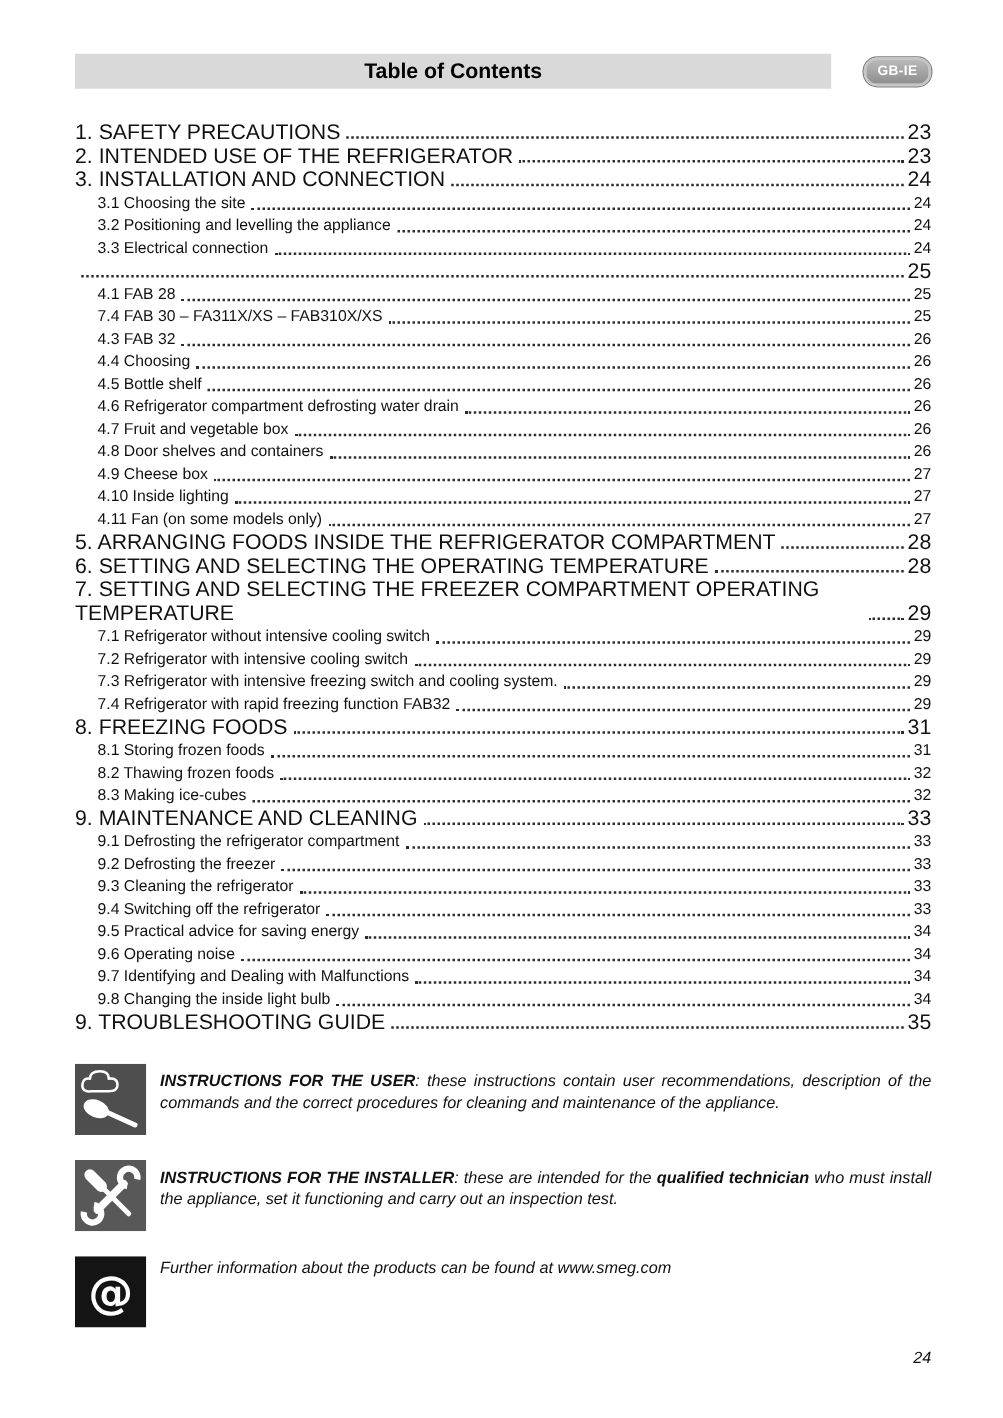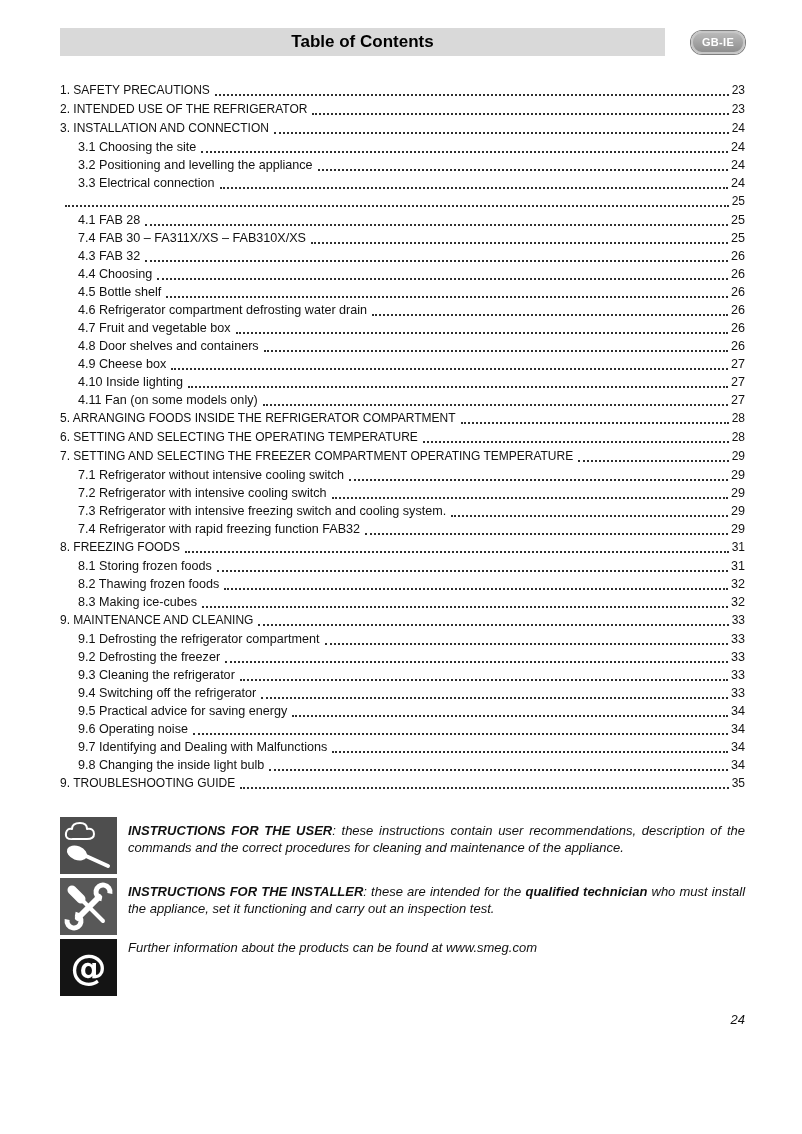--- a/index.html
+++ b/index.html
@@ -1,18 +1,18 @@
 <!DOCTYPE html>
 <html><head>
 <meta charset="utf-8">
 <style>
   html,body { margin:0; padding:0; background:#ffffff; }
   .page {
     width:802px; height:1134px; box-sizing:border-box;
-    padding:28px 57px 0 60px;
+    padding:43px 57px 0 60px;
     font-family:"Liberation Sans", sans-serif;
     color:#111; background:#fff; position:relative; overflow:hidden;
   }
   
   .header { display:flex; align-items:center; }
   .header-bar {
     flex:1; background:#d9d9d9; height:28px;
     display:flex; align-items:center; justify-content:center;
     margin-right:26px;
   }
@@ -20,33 +20,33 @@
   .badge {
     width:50px; height:19px; border-radius:11px;
     background:linear-gradient(#b9b9b9,#8e8e8e);
     border:2px solid #c6c6c6; box-shadow:0 0 0 1px #7e7e7e;
     color:#fff; font-weight:bold; font-size:11px; letter-spacing:.3px;
     display:flex; align-items:center; justify-content:center;
   }
   
   .toc { margin-top:25px; }
   .toc-row { display:flex; align-items:flex-end; }
-  .toc-row.lvl1 { font-size:12px; line-height:19px; }
+  .toc-row.lvl1 { font-size:17px; line-height:19px; }
   .toc-row.lvl2 { font-size:12.6px; line-height:18px; padding-left:18px; }
   .toc-title { }
   .toc-leader {
     flex:1; min-width:28px;
     border-bottom:2px dotted #2e2e2e;
     margin:0 3px 4px 5px;
   }
   .toc-row.lvl2 .toc-leader { margin-bottom:3px; }
   .toc-page { white-space:nowrap; }
   
   .notes { margin-top:24px; }
-  .note { display:flex; margin-top:4px; }
+  .note { display:flex; margin-top:20px; }
   .note-icon { width:57px; height:57px; flex:none; }
   .note-icon svg { display:block; }
   .note-text {
     margin-left:11px; flex:1;
     font-style:italic; font-size:13px; line-height:17px;
     padding-top:5px; text-align:justify;
   }
   .note-text b { font-weight:bold; }
   .note-text.center { display:flex; align-items:flex-start; padding-top:0; text-align:left; }
   

